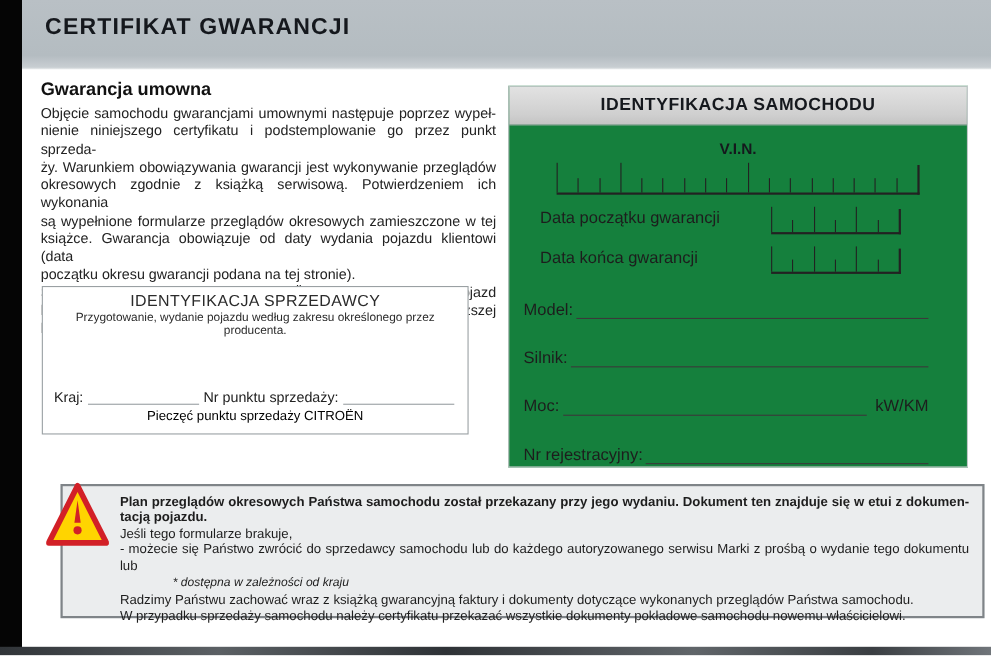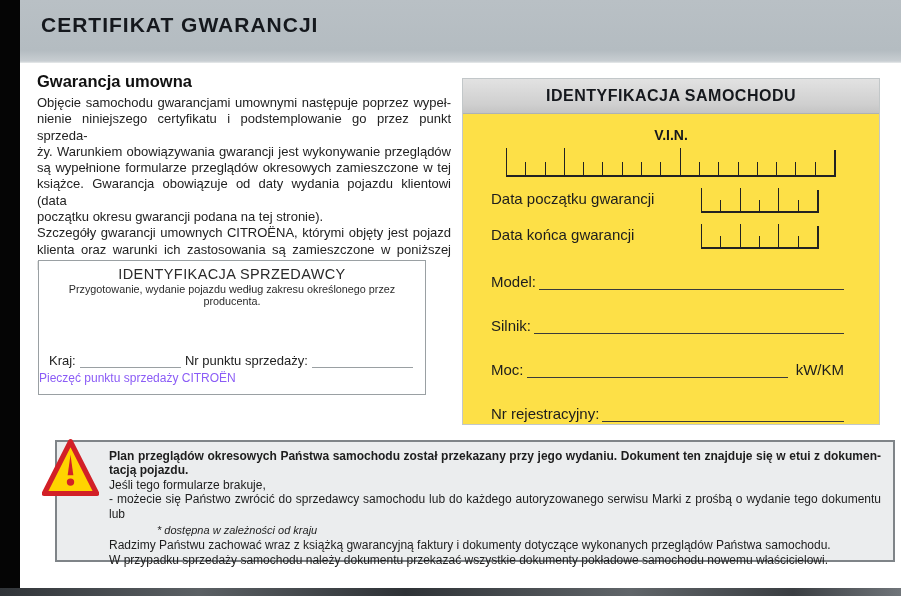--- a/index.html
+++ b/index.html
@@ -24,41 +24,41 @@
   .pline.just{text-align:justify;text-align-last:justify;}
 
   
   .seller-box{position:absolute;left:38px;top:260px;width:388px;height:135px;
               background:#ffffff;border:1px solid #9aa0a3;box-sizing:border-box;}
   .seller-title{margin-top:5px;text-align:center;font-size:14.5px;color:#2b2b2b;letter-spacing:.4px;}
   .seller-sub{margin-top:1px;text-align:center;font-size:10.8px;color:#2b2b2b;}
   .seller-bottom{position:absolute;left:10px;right:8px;bottom:26px;display:flex;align-items:flex-end;
                  font-size:13px;color:#222;}
   .fill-line{flex:1;border-bottom:1px solid #9aa0a3;height:12px;margin:0 4px;}
-  .seller-stamp{position:absolute;left:0;right:0;bottom:9px;text-align:left;font-size:12px;color:#8b5cf6;}
+  .seller-stamp{position:absolute;left:0;right:0;bottom:9px;text-align:center;font-size:12px;color:#000000;}
 
   
   .car-box{position:absolute;left:462px;top:78px;width:418px;height:347px;
-           background:#fde047;border:1px solid #c2c7c9;box-sizing:border-box;}
+           background:#15803d;border:1px solid #c2c7c9;box-sizing:border-box;}
   .car-head{height:34px;background:linear-gradient(180deg,#e2e2e2 0%,#cfcfcf 75%,#c4c4c4 100%);
             border-bottom:1px solid #aeb2b4;display:flex;align-items:center;justify-content:center;}
   .car-head span{font-size:16px;font-weight:bold;color:#15181d;letter-spacing:.5px;}
   .vin-label{text-align:center;font-size:14px;font-weight:bold;color:#15181d;margin-top:13px;}
   .comb{display:flex;align-items:flex-end;border-bottom:2px solid #222;border-right:2px solid #222;box-sizing:border-box;}
   .comb .cell{flex:1;border-left:1.5px solid #222;}
   .comb-vin{width:330px;height:27px;margin:7px auto 0 auto;}
   .comb-vin .cell{height:13px;}
   .comb-vin .cell.tall{height:27px;}
   .comb-date{width:118px;height:23px;}
   .comb-date .cell{height:11px;}
   .comb-date .cell.tall{height:23px;}
   .date-row{display:flex;justify-content:space-between;
             padding:0 60px 0 28px;margin-top:13px;}
   .date-row .dlabel{font-size:15px;color:#1d1d1d;padding-bottom:1px;}
-  .field-row{display:flex;align-items:flex-end;padding:0 35px 0 28px;margin-top:27px;
+  .field-row{display:flex;align-items:flex-end;padding:0 35px 0 13px;margin-top:27px;
              font-size:15px;color:#1d1d1d;}
   .field-row .flabel{white-space:nowrap;}
   .field-row .fline{flex:1;border-bottom:1px solid #3a3a3a;height:14px;margin-left:3px;}
   .field-row .funit{white-space:nowrap;margin-left:8px;}
 
   
   .warn-box{position:absolute;left:55px;top:440px;width:840px;height:122px;background:#ebedee;
             border:2px solid #7f8488;box-sizing:border-box;padding:7px 12px 0 52px;}
   .wline{font-size:12px;line-height:14.4px;color:#1d1d1d;}
   .wline.b{font-weight:bold;}
@@ -75,20 +75,21 @@
     <div class="banner-title">CERTIFIKAT GWARANCJI</div>
   </div>
   <div class="leftbar"></div>
   <div class="bottomband"></div>
 
   <div class="h-left">Gwarancja umowna</div>
   <div class="para">
       <div class="pline just">Objęcie samochodu gwarancjami umownymi następuje poprzez wypeł-</div>
       <div class="pline just">nienie niniejszego certyfikatu i podstemplowanie go przez punkt sprzeda-</div>
       <div class="pline just">ży. Warunkiem obowiązywania gwarancji jest wykonywanie przeglądów</div>
+      <div class="pline just">okresowych zgodnie z książką serwisową. Potwierdzeniem ich wykonania</div>
       <div class="pline just">są wypełnione formularze przeglądów okresowych zamieszczone w tej</div>
       <div class="pline just">książce. Gwarancja obowiązuje od daty wydania pojazdu klientowi (data</div>
       <div class="pline">początku okresu gwarancji podana na tej stronie).</div>
       <div class="pline just">Szczegóły gwarancji umownych CITROËNA, którymi objęty jest pojazd</div>
       <div class="pline just">klienta oraz warunki ich zastosowania są zamieszczone w poniższej</div>
       <div class="pline">książce.</div>
     </div>
 
   <div class="seller-box">
     <div class="seller-title">IDENTYFIKACJA SPRZEDAWCY</div>
@@ -170,21 +171,21 @@
   </div>
 
   <div class="warn-box">
       <div class="wline b just">Plan przeglądów okresowych Państwa samochodu został przekazany przy jego wydaniu. Dokument ten znajduje się w etui z dokumen-</div>
       <div class="wline b">tacją pojazdu.</div>
       <div class="wline n">Jeśli tego formularze brakuje,</div>
       <div class="wline n just">- możecie się Państwo zwrócić do sprzedawcy samochodu lub do każdego autoryzowanego serwisu Marki z prośbą o wydanie tego dokumentu</div>
       <div class="wline n">lub</div>
       <div class="wline i">* dostępna w zależności od kraju</div>
       <div class="wline n">Radzimy Państwu zachować wraz z książką gwarancyjną faktury i dokumenty dotyczące wykonanych przeglądów Państwa samochodu.</div>
-      <div class="wline n">W przypadku sprzedaży samochodu należy dokumentu przekazać wszystkie dokumenty pokładowe samochodu nowemu właścicielowi.</div>
+      <div class="wline n">W przypadku sprzedaży samochodu należy certyfikatu przekazać wszystkie dokumenty pokładowe samochodu nowemu właścicielowi.</div>
     </div>
   <svg class="warn-tri" viewBox="0 0 100 110">
     <path d="M50 7 L96 98 L4 98 Z" fill="#ffd400" stroke="#d22027" stroke-width="9" stroke-linejoin="round"></path>
     <path d="M50 30 L55 66 L45 66 Z" fill="#d22027"></path>
     <circle cx="50" cy="78" r="6.5" fill="#d22027"></circle>
   </svg>
 
 </div>
 
 </body></html>

